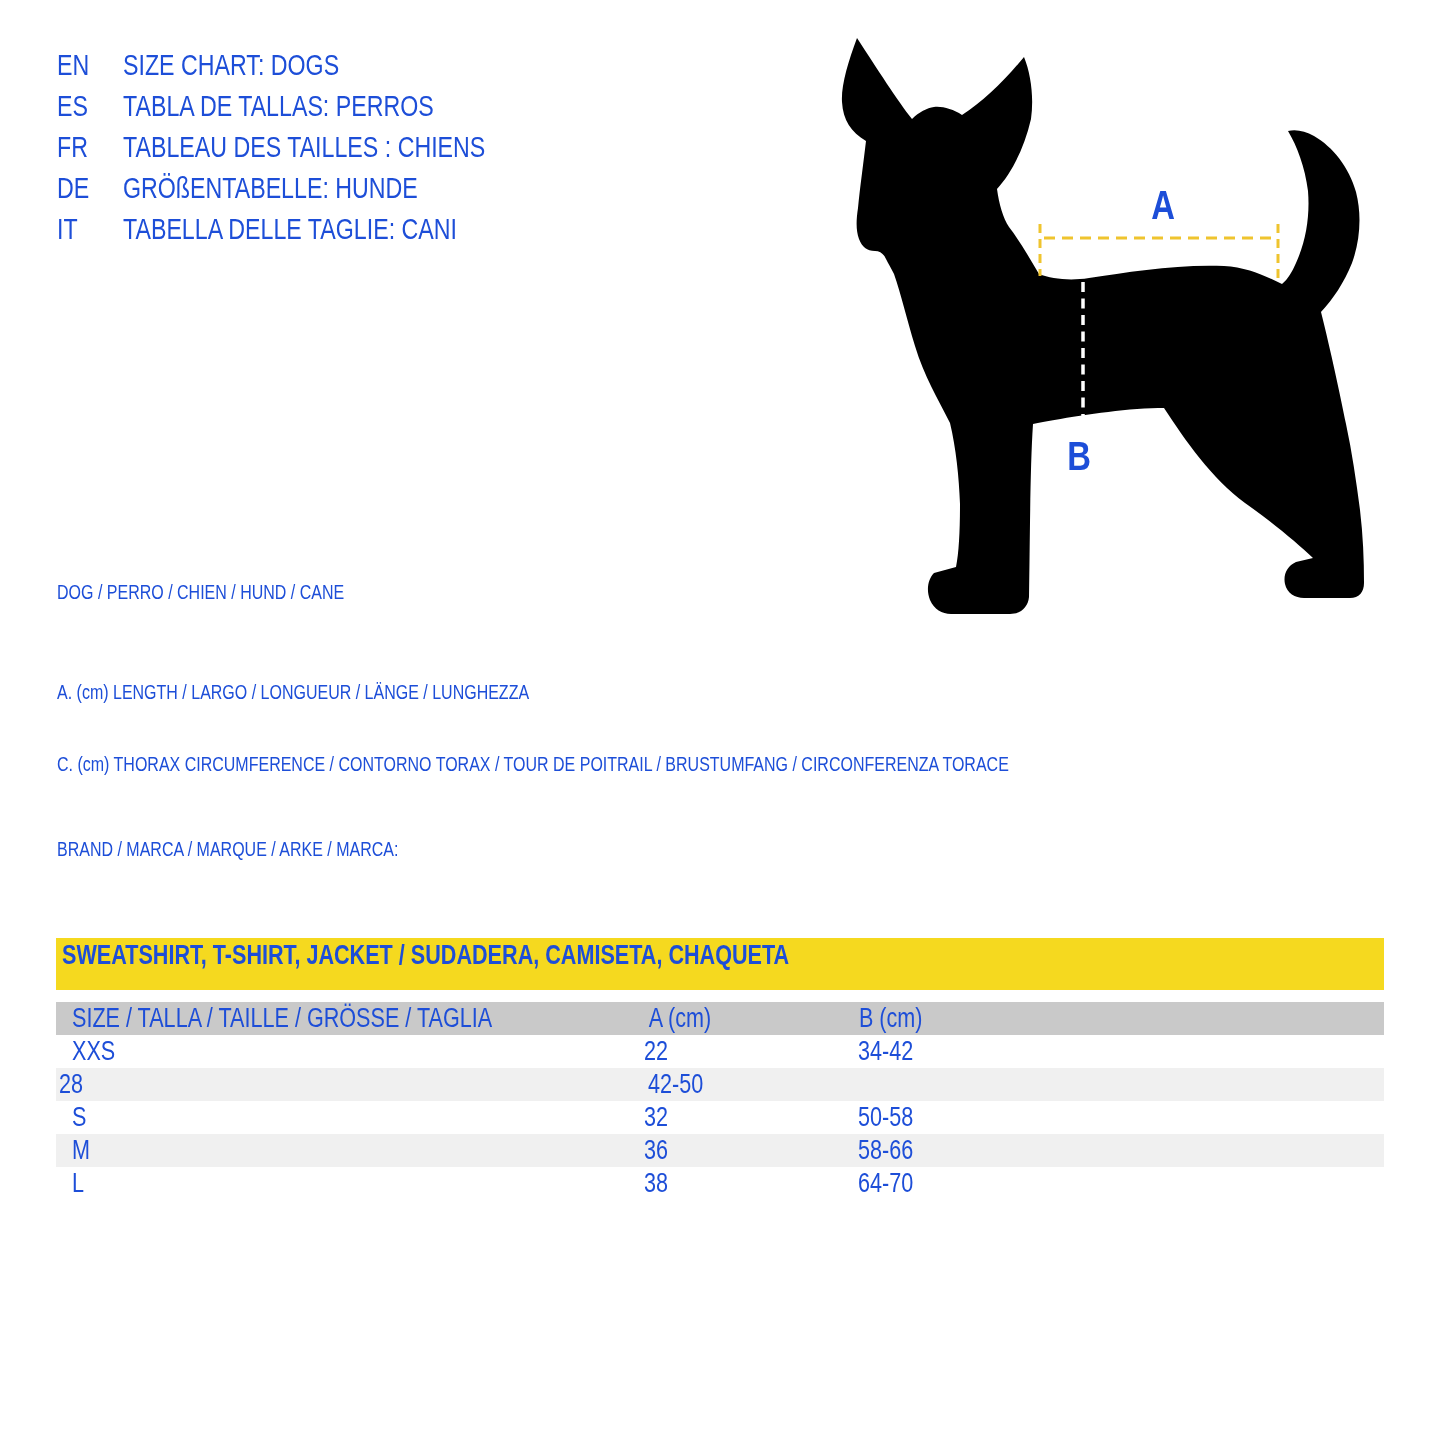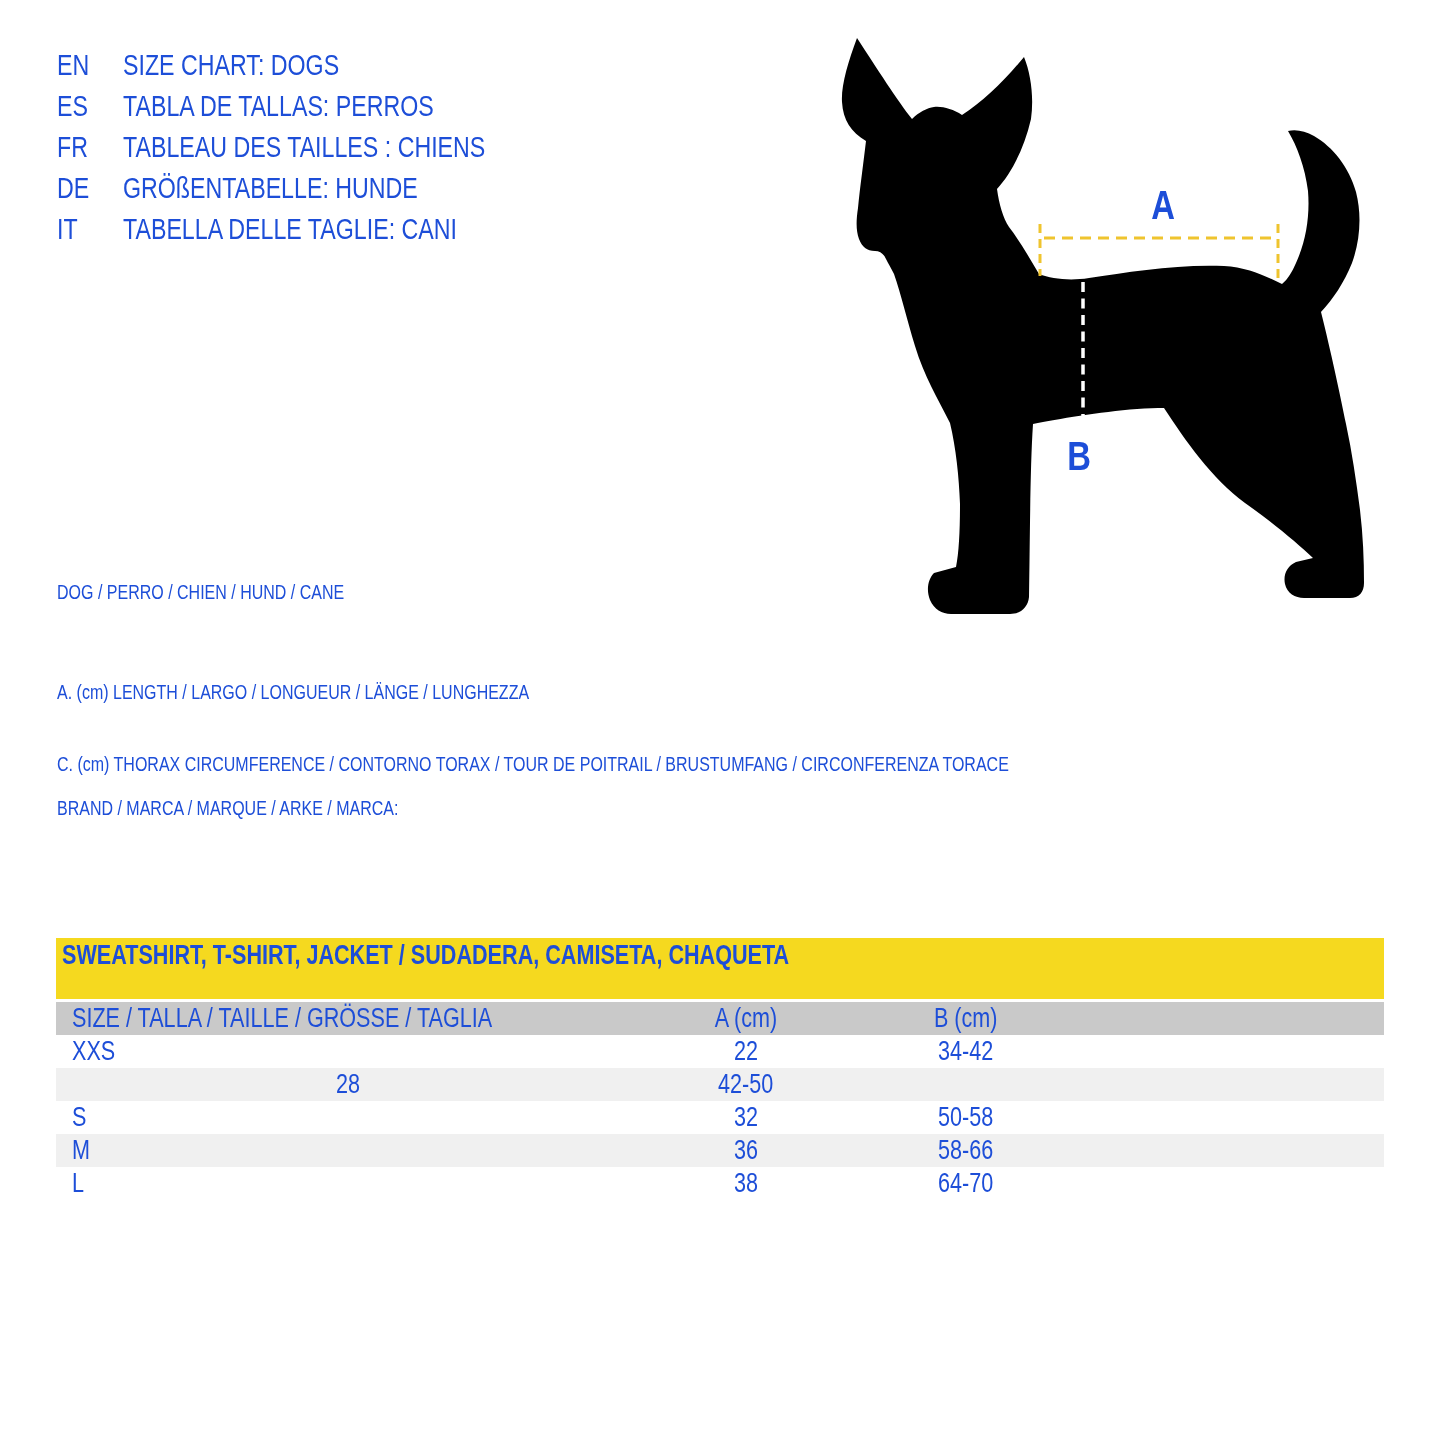--- a/index.html
+++ b/index.html
@@ -19,40 +19,40 @@
   .langs{position:absolute;left:57px;top:45px;font-size:29px;line-height:41px;}
   .lang-row{position:relative;height:41px;}
   .lang-code{position:absolute;left:0;}
   .lang-title{position:absolute;left:66px;}
 
   
   .txtline{position:absolute;left:57px;font-size:20px;line-height:41px;}
   .l-dog{top:572px;}
   .l-mea{top:672px;}
   .l-mec{top:744px;}
-  .l-brand{top:788px;text-align:right;}
+  .l-brand{top:829px;text-align:right;}
 
   
   .dog-svg{position:absolute;left:830px;top:28px;width:545px;height:592px;}
   .marker{position:absolute;font-size:40px;font-weight:bold;line-height:40px;
           transform:translateX(-50%) scaleX(0.82);white-space:nowrap;}
   .marker-a{left:1163px;top:185px;}
   .marker-b{left:1079px;top:436px;}
 
   
-  .band{position:absolute;left:56px;top:938px;width:1328px;height:61px;
+  .band{position:absolute;left:56px;top:938px;width:1328px;height:52px;
         background:#F5D91F;padding:0;box-sizing:border-box;}
   .band .bline{display:block;font-size:27px;font-weight:bold;line-height:31px;padding-left:6px;}
   .band .b1{padding-top:2px;}
 
   .sizetable{position:absolute;left:56px;top:1002px;width:1328px;}
   .trow{display:grid;grid-template-columns:585px 210px 230px 1fr;height:33px;
         font-size:27px;line-height:33px;}
   .trow .c-size{padding-left:16px;text-align:left;}
-  .trow .c-a,.trow .c-b{text-align:center;}
+  .trow .c-a,.trow .c-b{}
   .thead{background:#C9C9C9;}
   .r-alt{background:#F0F0F0;}
 </style>
 </head>
 <body>
 
 <div class="canvas">
 
   <div class="langs">
     <div class="lang-row">

